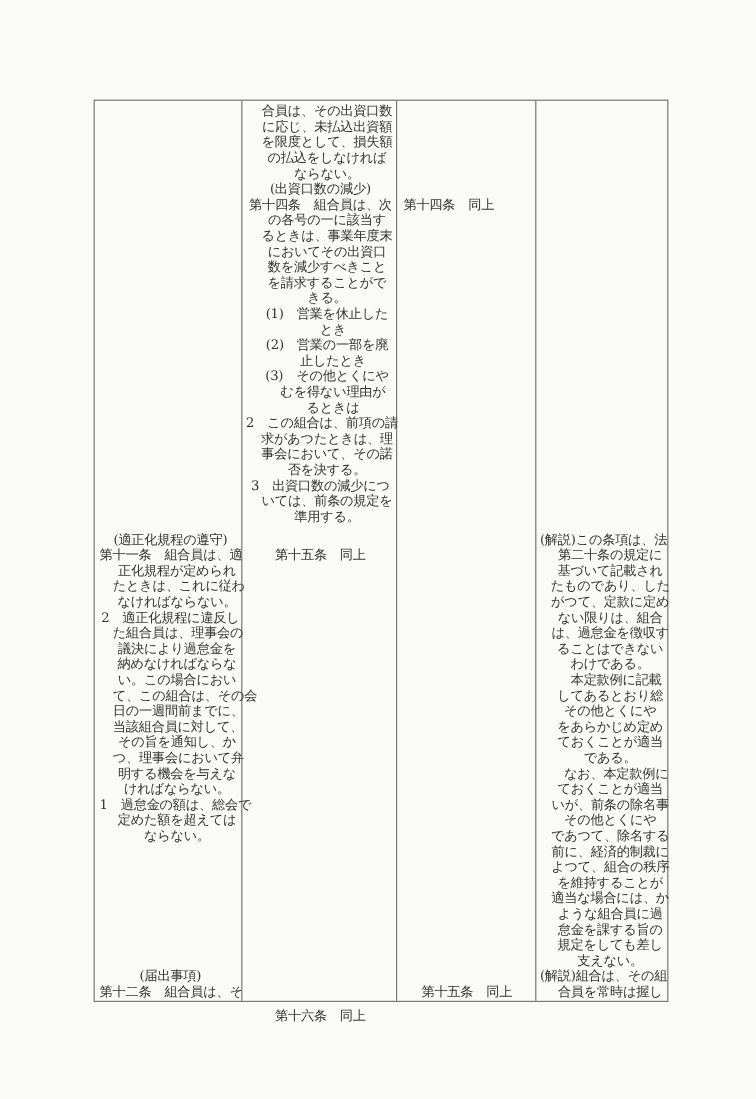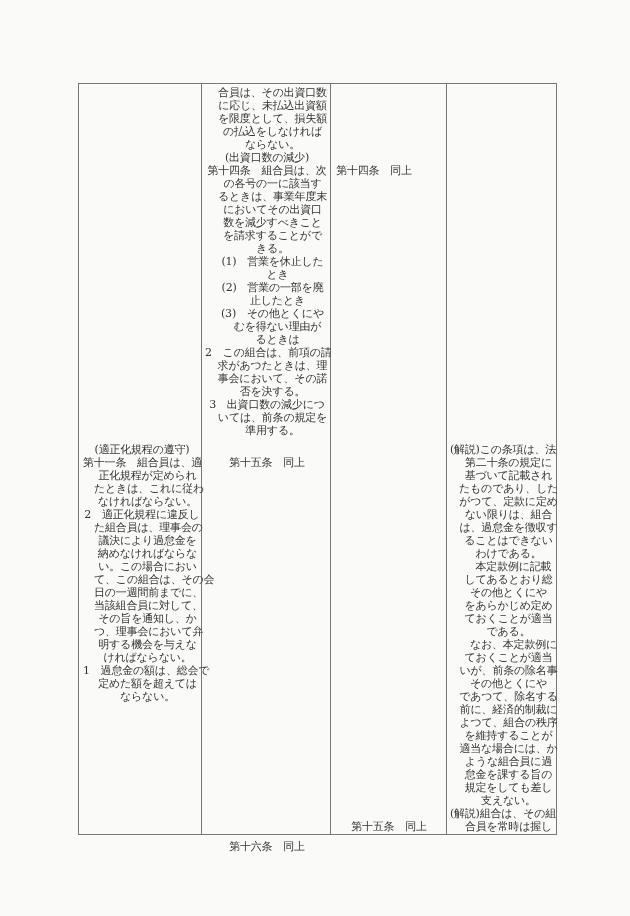--- a/index.html
+++ b/index.html
@@ -64,20 +64,24 @@
         <div class="line in1">て、この組合は、その会</div>
         <div class="line in1">日の一週間前までに、</div>
         <div class="line in1">当該組合員に対して、</div>
         <div class="line in1">その旨を通知し、か</div>
         <div class="line in1">つ、理事会において弁</div>
         <div class="line in1">明する機会を与えな</div>
         <div class="line in1">ければならない。</div>
         <div class="line in0">1　過怠金の額は、総会で</div>
         <div class="line in1">定めた額を超えては</div>
         <div class="line in1">ならない。</div>
+      </div>
+    <div class="block" style="left:4px; top:723px; width:118px">
+        <div class="line in0">(届出事項)</div>
+        <div class="line in0">第十二条　組合員は、そ</div>
       </div>
 
     <div class="block" style="left:126px; top:2px; width:124px">
         <div class="line in1">合員は、その出資口数</div>
         <div class="line in1">に応じ、未払込出資額</div>
         <div class="line in1">を限度として、損失額</div>
         <div class="line in1">の払込をしなければ</div>
         <div class="line in1">ならない。</div>
         <div class="line in0">(出資口数の減少)</div>
         <div class="line in0">第十四条　組合員は、次</div>

